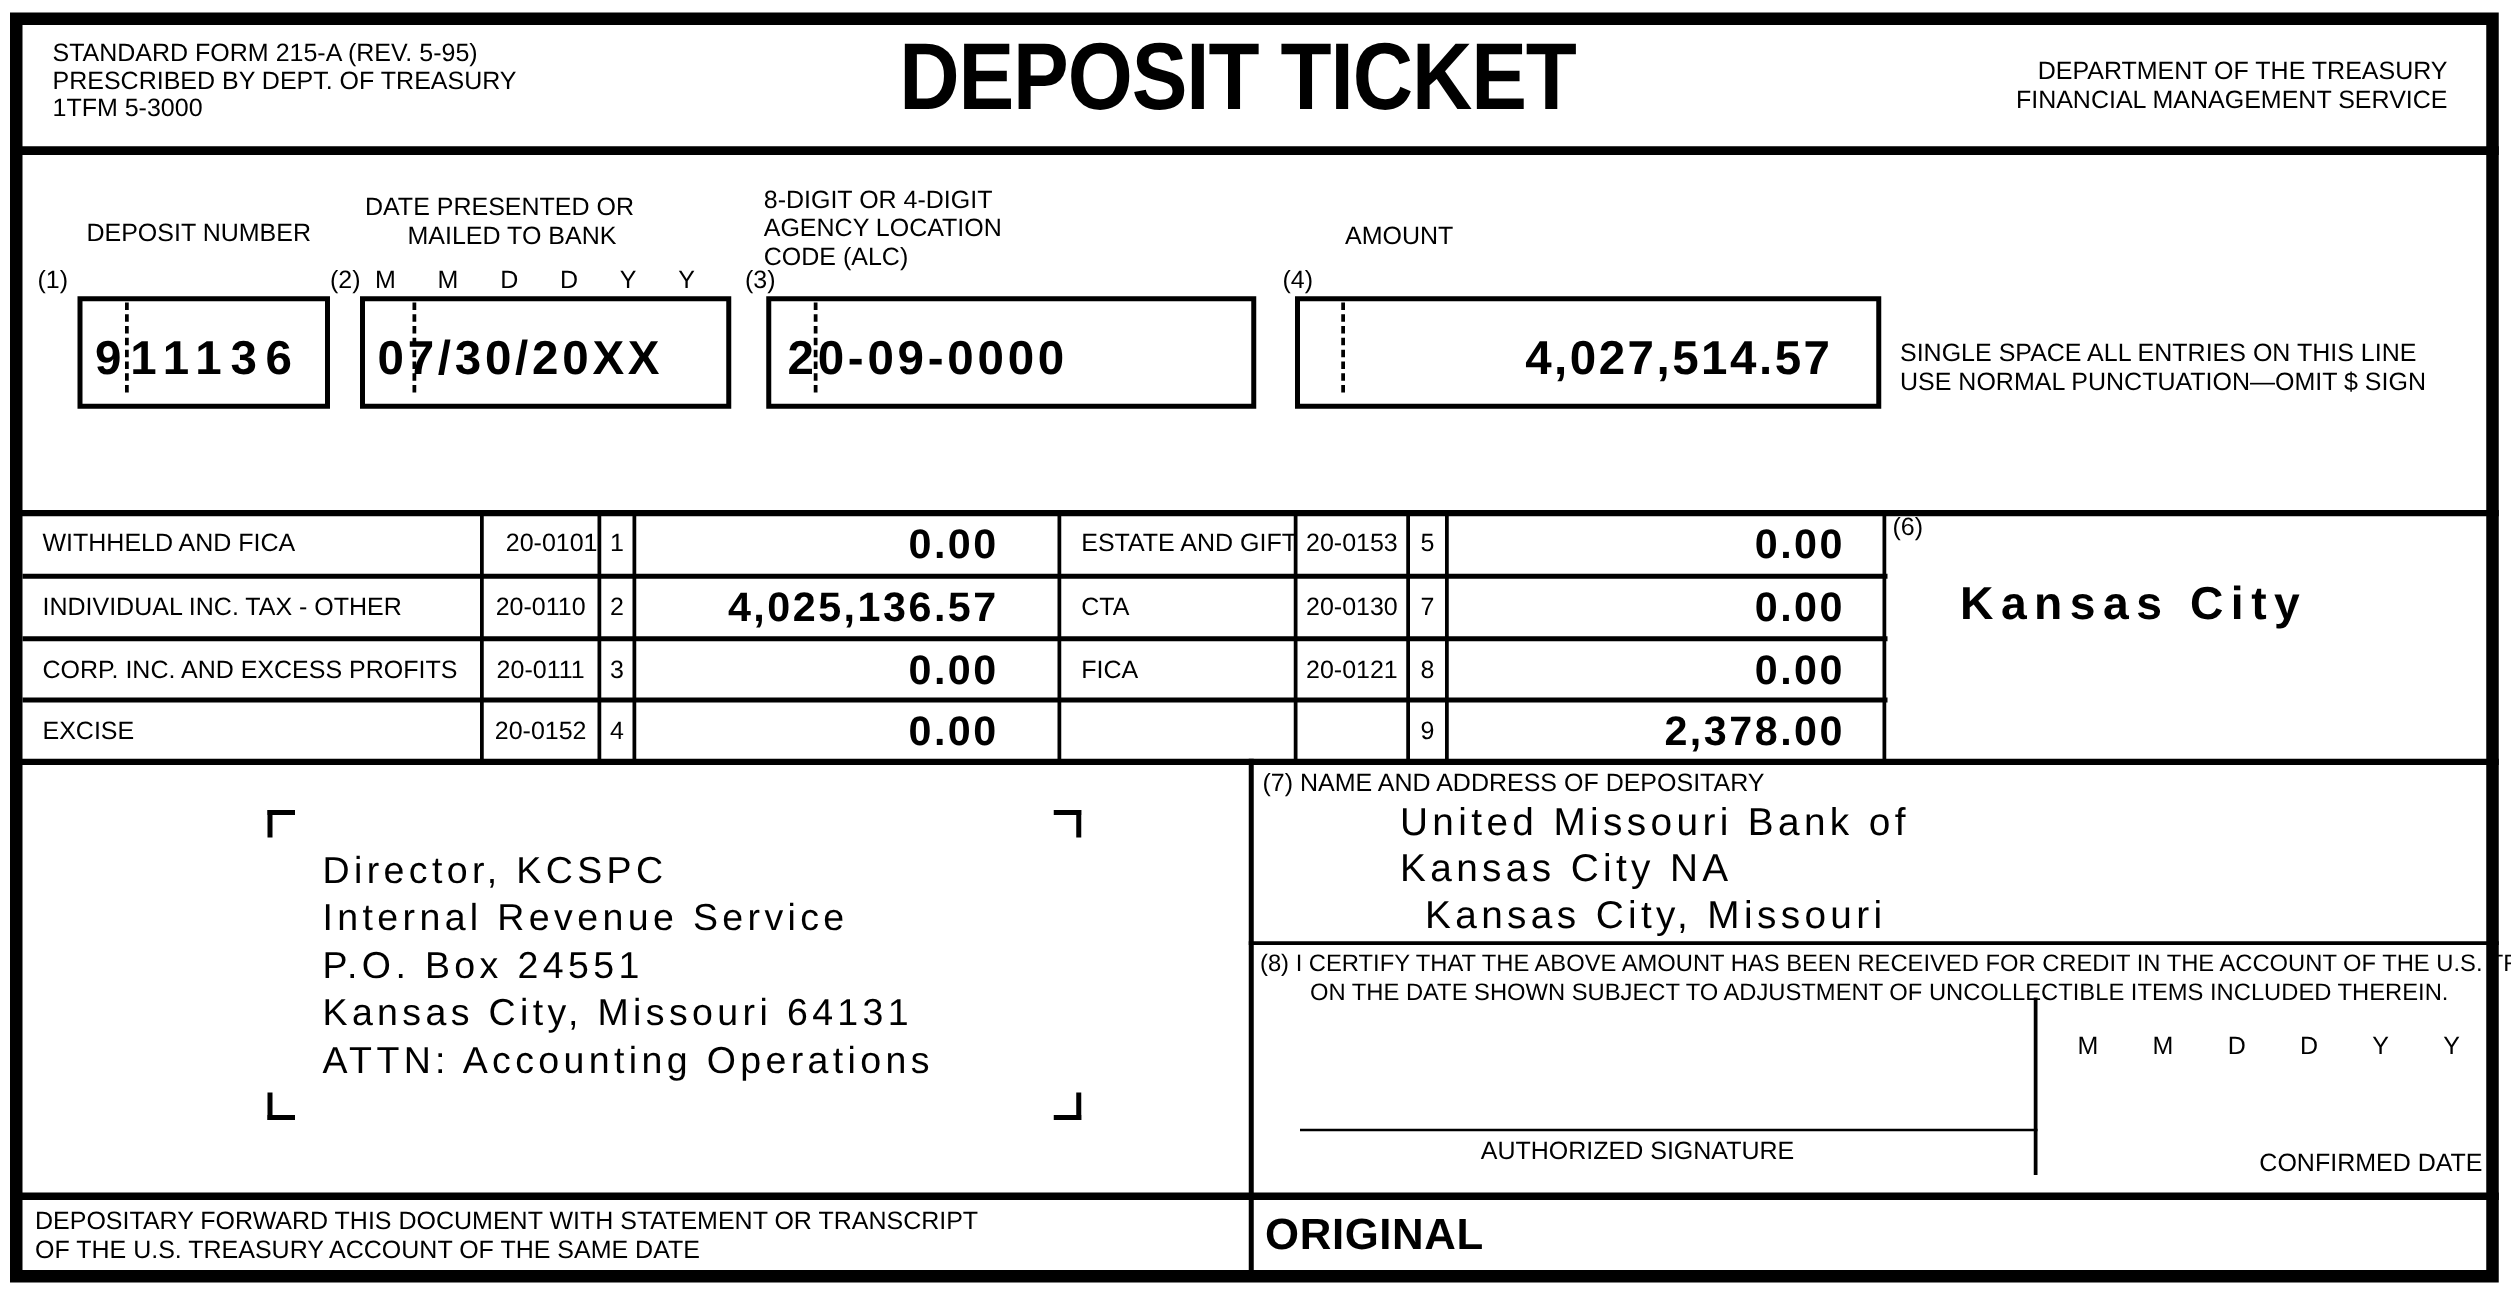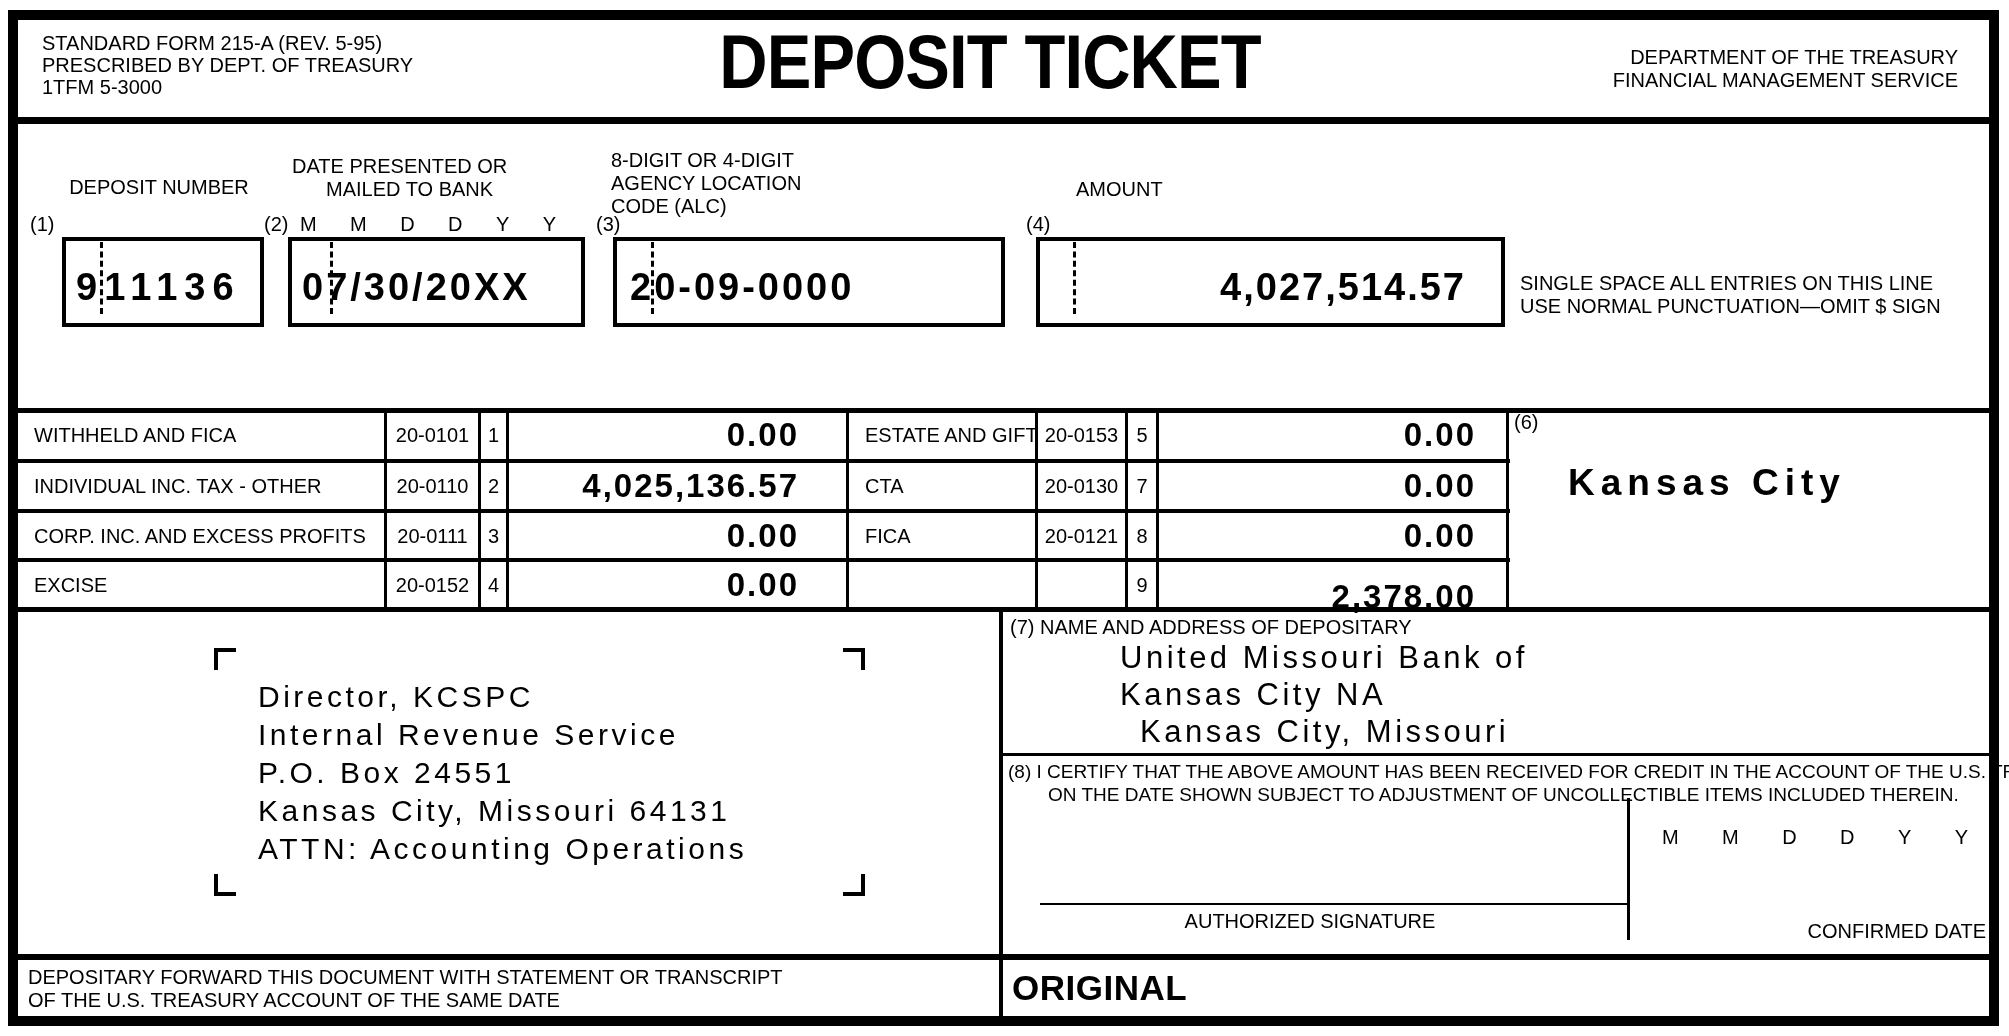--- a/index.html
+++ b/index.html
@@ -106,21 +106,21 @@
   <div class="vline" style="left:478px; top:408px; width:3px; height:202px;"></div>
   <div class="vline" style="left:506px; top:408px; width:3px; height:202px;"></div>
   <div class="vline" style="left:846px; top:408px; width:3px; height:202px;"></div>
   <div class="vline" style="left:1035px; top:408px; width:3px; height:202px;"></div>
   <div class="vline" style="left:1125px; top:408px; width:3px; height:202px;"></div>
   <div class="vline" style="left:1156px; top:408px; width:3px; height:202px;"></div>
   <div class="vline" style="left:1506px; top:408px; width:3px; height:202px;"></div>
 
   <div>
     <div class="cell cell-label" style="left:18px;  top:410px; width:360px;">WITHHELD AND FICA</div>
-    <div class="cell cell-code" style="left:387px; top:410px; width:91px;">20-0101</div>
+    <div class="cell cell-code" style="left:387px; top:410px; width:91px;text-align:right;">20-0101</div>
     <div class="cell cell-num" style="left:481px; top:410px; width:25px;">1</div>
     <div class="cell cell-amt" style="left:509px; top:410px; width:290px;">0.00</div>
 
     <div class="cell cell-label" style="left:18px;  top:461px; width:360px;">INDIVIDUAL INC. TAX - OTHER</div>
     <div class="cell cell-code" style="left:387px; top:461px; width:91px;">20-0110</div>
     <div class="cell cell-num" style="left:481px; top:461px; width:25px;">2</div>
     <div class="cell cell-amt" style="left:509px; top:461px; width:290px;">4,025,136.57</div>
 
     <div class="cell cell-label" style="left:18px;  top:511px; width:360px;">CORP. INC. AND EXCESS PROFITS</div>
     <div class="cell cell-code" style="left:387px; top:511px; width:91px;">20-0111</div>
@@ -145,21 +145,21 @@
     <div class="cell cell-amt" style="left:1159px; top:461px; width:317px;">0.00</div>
 
     <div class="cell cell-label" style="left:849px;  top:511px; width:183px;">FICA</div>
     <div class="cell cell-code" style="left:1038px; top:511px; width:87px;">20-0121</div>
     <div class="cell cell-num" style="left:1128px; top:511px; width:28px;">8</div>
     <div class="cell cell-amt" style="left:1159px; top:511px; width:317px;">0.00</div>
 
     <div class="cell cell-label" style="left:849px;  top:560px; width:183px;"></div>
     <div class="cell cell-code" style="left:1038px; top:560px; width:87px;"></div>
     <div class="cell cell-num" style="left:1128px; top:560px; width:28px;">9</div>
-    <div class="cell cell-amt" style="left:1159px; top:560px; width:317px;margin-top:12px;">2,378.00</div>
+    <div class="cell cell-amt" style="left:1159px; top:560px; width:317px;">2,378.00</div>
   </div>
 
   <div class="idx" style="left:1514px; top:411px;">(6)</div>
   <div class="fill" style="left:1568px; top:462px; font-size:37px; letter-spacing:6px;">Kansas City</div>
 
   <div class="crop crop-tl" style="left:214px; top:648px;"></div>
   <div class="crop crop-tr" style="left:843px; top:648px;"></div>
   <div class="crop crop-bl" style="left:214px; top:874px;"></div>
   <div class="crop crop-br" style="left:843px; top:874px;"></div>
 

